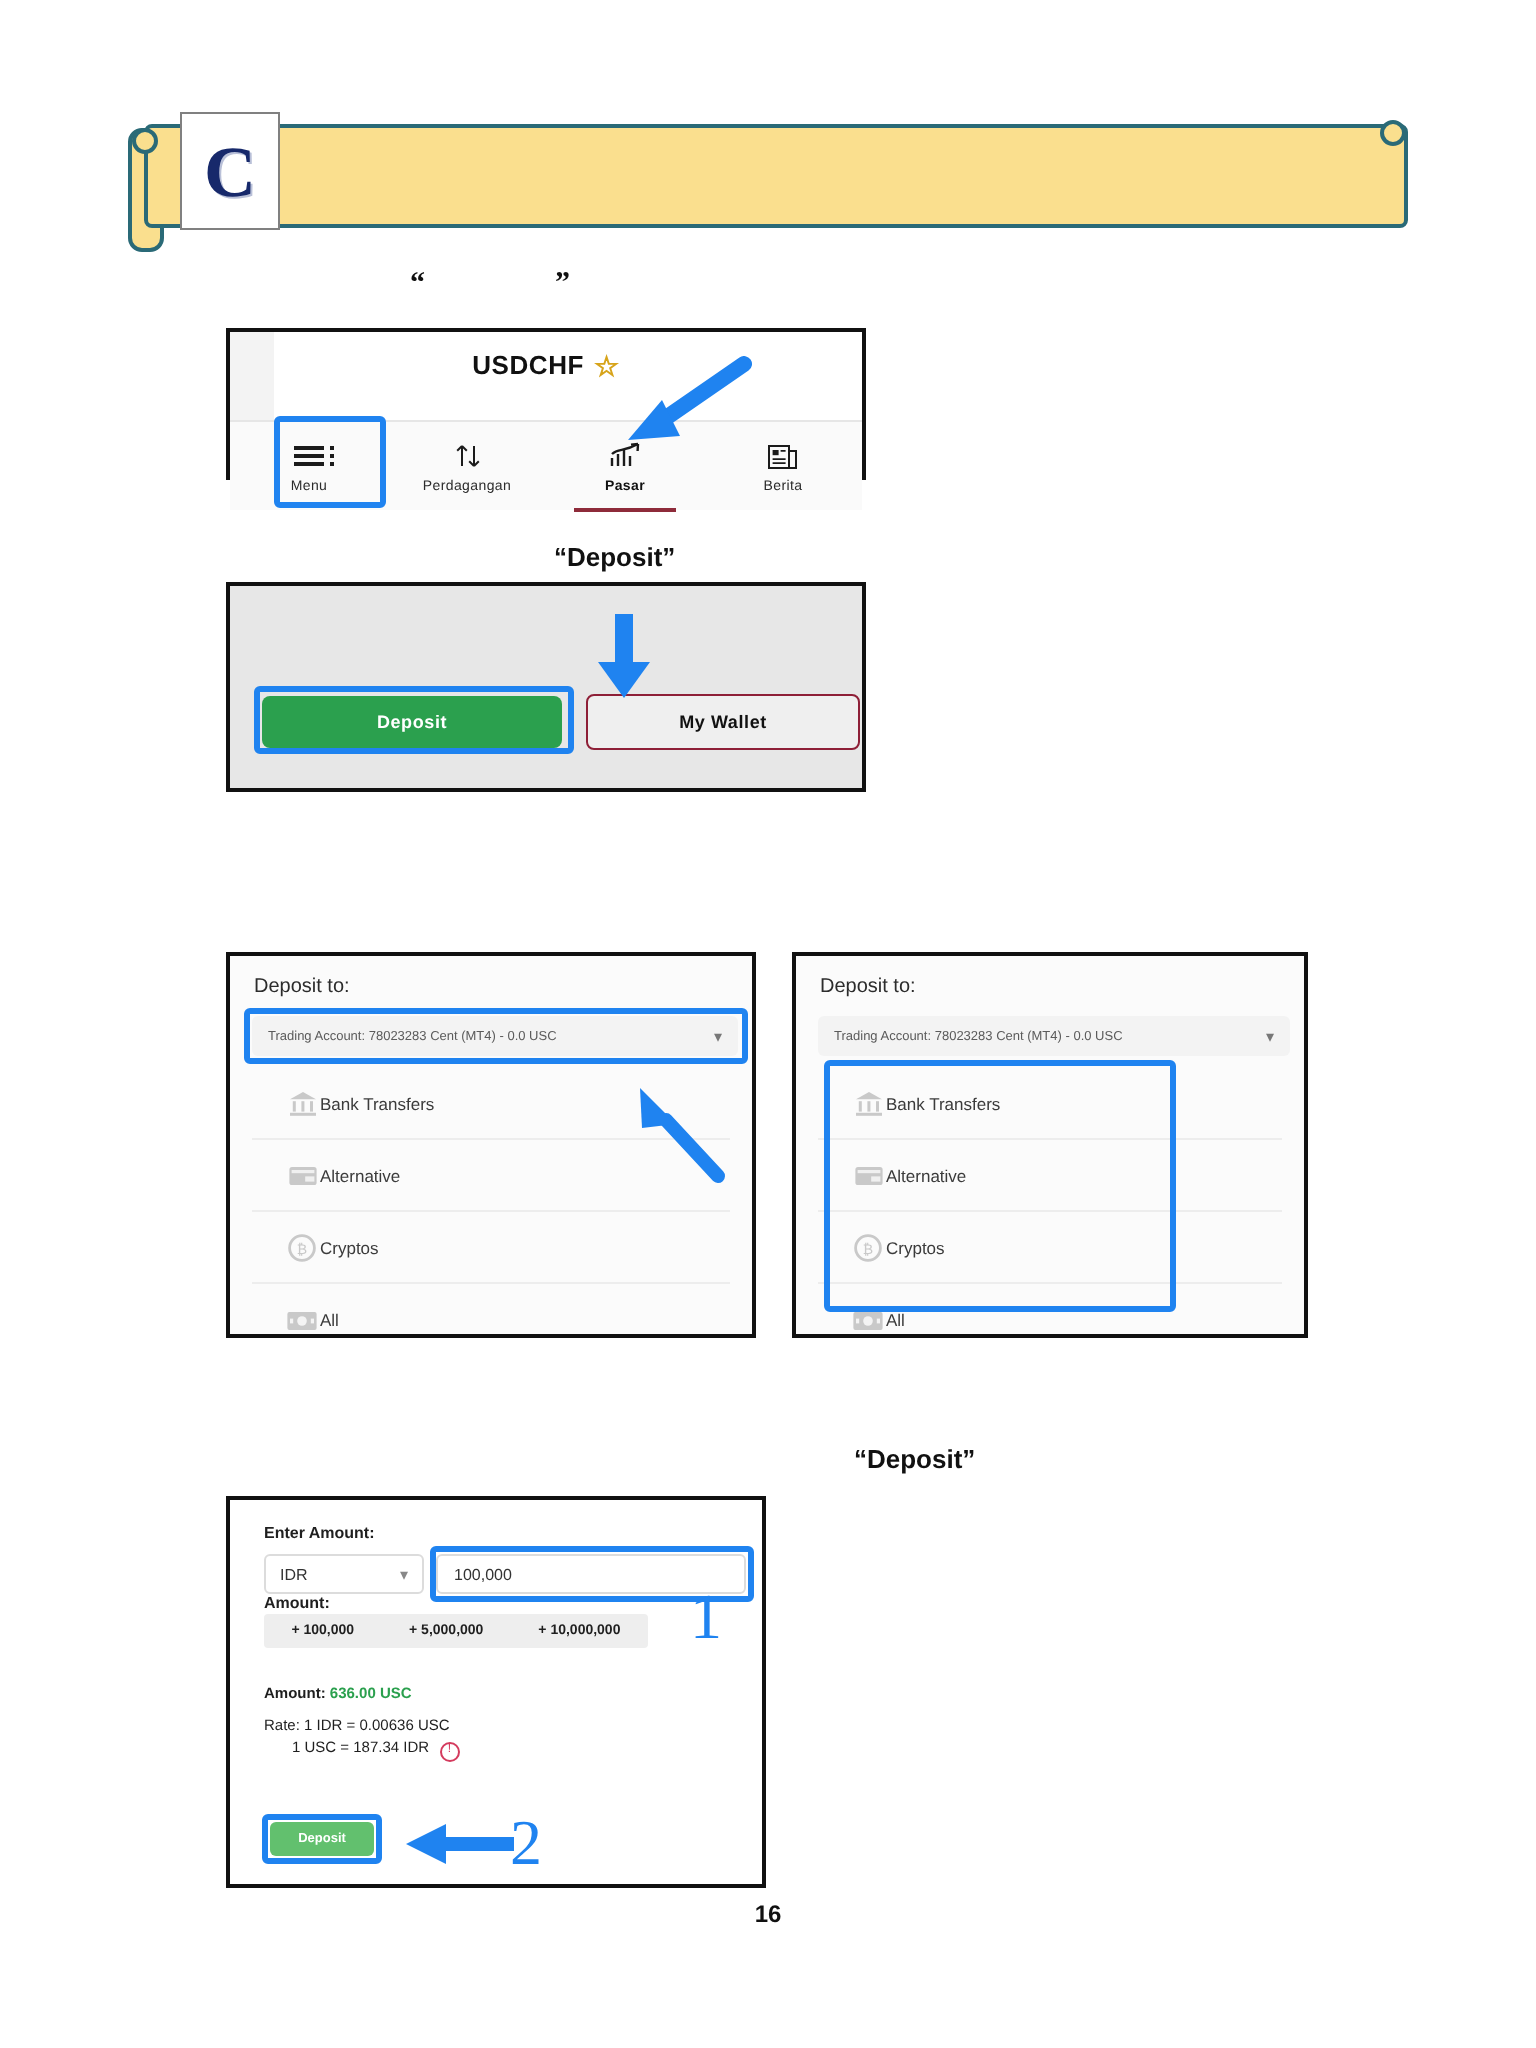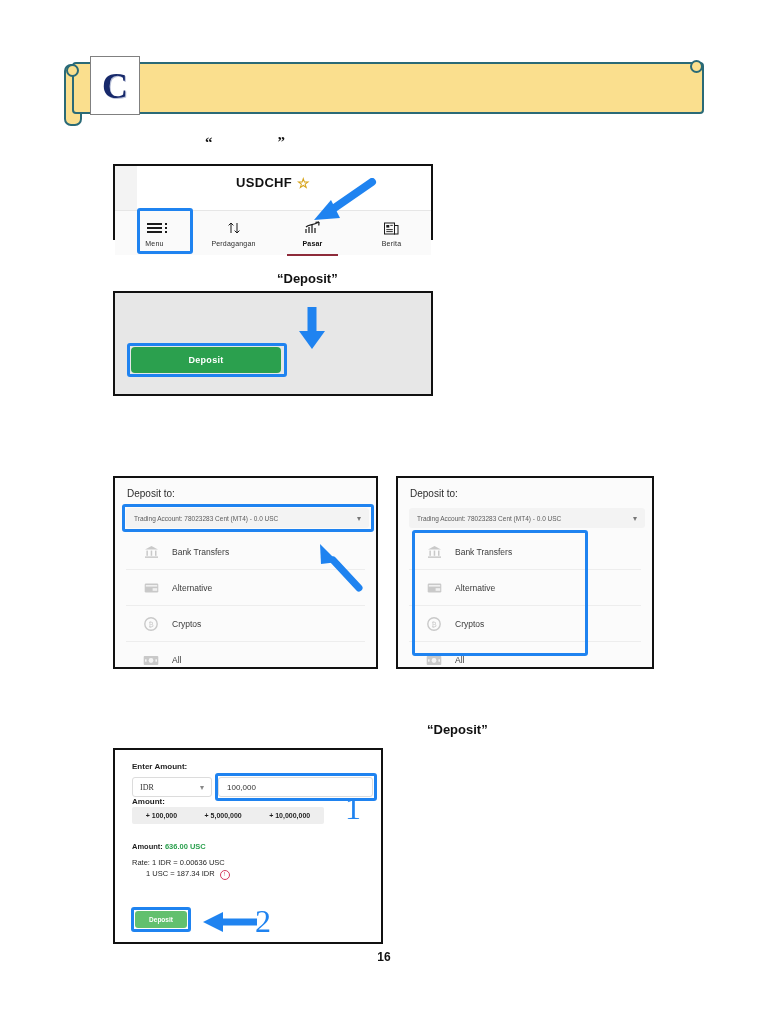--- a/index.html
+++ b/index.html
@@ -100,36 +100,36 @@
   .dp-title{position:absolute;left:12px;top:10px;font-size:10px;color:#2c2c2c;}
   .dp-select{
     position:absolute;left:11px;top:30px;height:20px;
     background:#f3f3f3;border-radius:3px;display:flex;align-items:center;
     padding:0 8px;box-sizing:border-box;
   }
   .dp-select .txt{font-size:6.5px;color:#5b5b5b;white-space:nowrap;}
   .dp-select .chev{margin-left:auto;font-size:8px;color:#777;}
   .dp-list{position:absolute;left:11px;top:56px;right:11px;}
   .dp-item{
-    height:36px;display:flex;align-items:center;gap:12px;
+    height:36px;display:flex;align-items:center;gap:0;
     border-bottom:1px solid #ededed;padding-left:16px;box-sizing:border-box;
   }
   .dp-item .ico{width:18px;height:16px;display:flex;align-items:center;justify-content:center;color:#c9c9c9;}
   .dp-item .lbl{font-size:8.5px;color:#3b3b3b;}
   .s3-hl{left:7px;top:26px;width:252px;height:28px;}
   .s4-hl{left:14px;top:52px;width:176px;height:126px;}
   .arrow-d2{position:absolute;left:196px;top:60px;}
 
   
   .shot5{left:113px;top:748px;width:270px;height:196px;background:#ffffff;}
   .ea-label{position:absolute;font-size:8px;font-weight:bold;color:#1f1f1f;}
   .ea-cur{
     position:absolute;left:17px;top:27px;width:80px;height:20px;
     background:#fff;border:1px solid #dcdcdc;border-radius:3px;
-    display:flex;align-items:center;padding:0 7px;box-sizing:border-box;font-family:Liberation Serif, serif;
+    display:flex;align-items:center;padding:0 7px;box-sizing:border-box;
   }
   .ea-cur .txt{font-size:8px;color:#333;}
   .ea-cur .chev{margin-left:auto;font-size:8px;color:#888;}
   .ea-amt{
     position:absolute;left:103px;top:27px;width:155px;height:20px;
     background:#fff;border:1px solid #dcdcdc;border-radius:3px;
     display:flex;align-items:center;padding:0 8px;box-sizing:border-box;
   }
   .ea-amt .txt{font-size:8px;color:#333;}
   .ea-quick{
@@ -242,20 +242,21 @@
       <path d="M72 4 L30 33" stroke="#1f83f0" stroke-width="8" stroke-linecap="round"></path>
       <path d="M14 42 L40 40 L31 22 Z" fill="#1f83f0"></path>
     </svg>
   </div>
 
   <div class="cap cap1">“Deposit”</div>
 
   <div class="shot shot2">
     <div class="s2-row">
       <div class="btn-deposit-g">Deposit</div>
+      <div class="btn-wallet">My Wallet</div>
     </div>
     <div class="hl-box s2-hl"></div>
     <svg class="arrow-v1" width="34" height="46" viewBox="0 0 34 46">
       <path d="M17 2 L17 28" stroke="#1f83f0" stroke-width="9" stroke-linecap="butt"></path>
       <path d="M4 26 L30 26 L17 44 Z" fill="#1f83f0"></path>
     </svg>
   </div>
 
   <div class="shot shot3">
     <div class="dp-title">Deposit to:</div>

